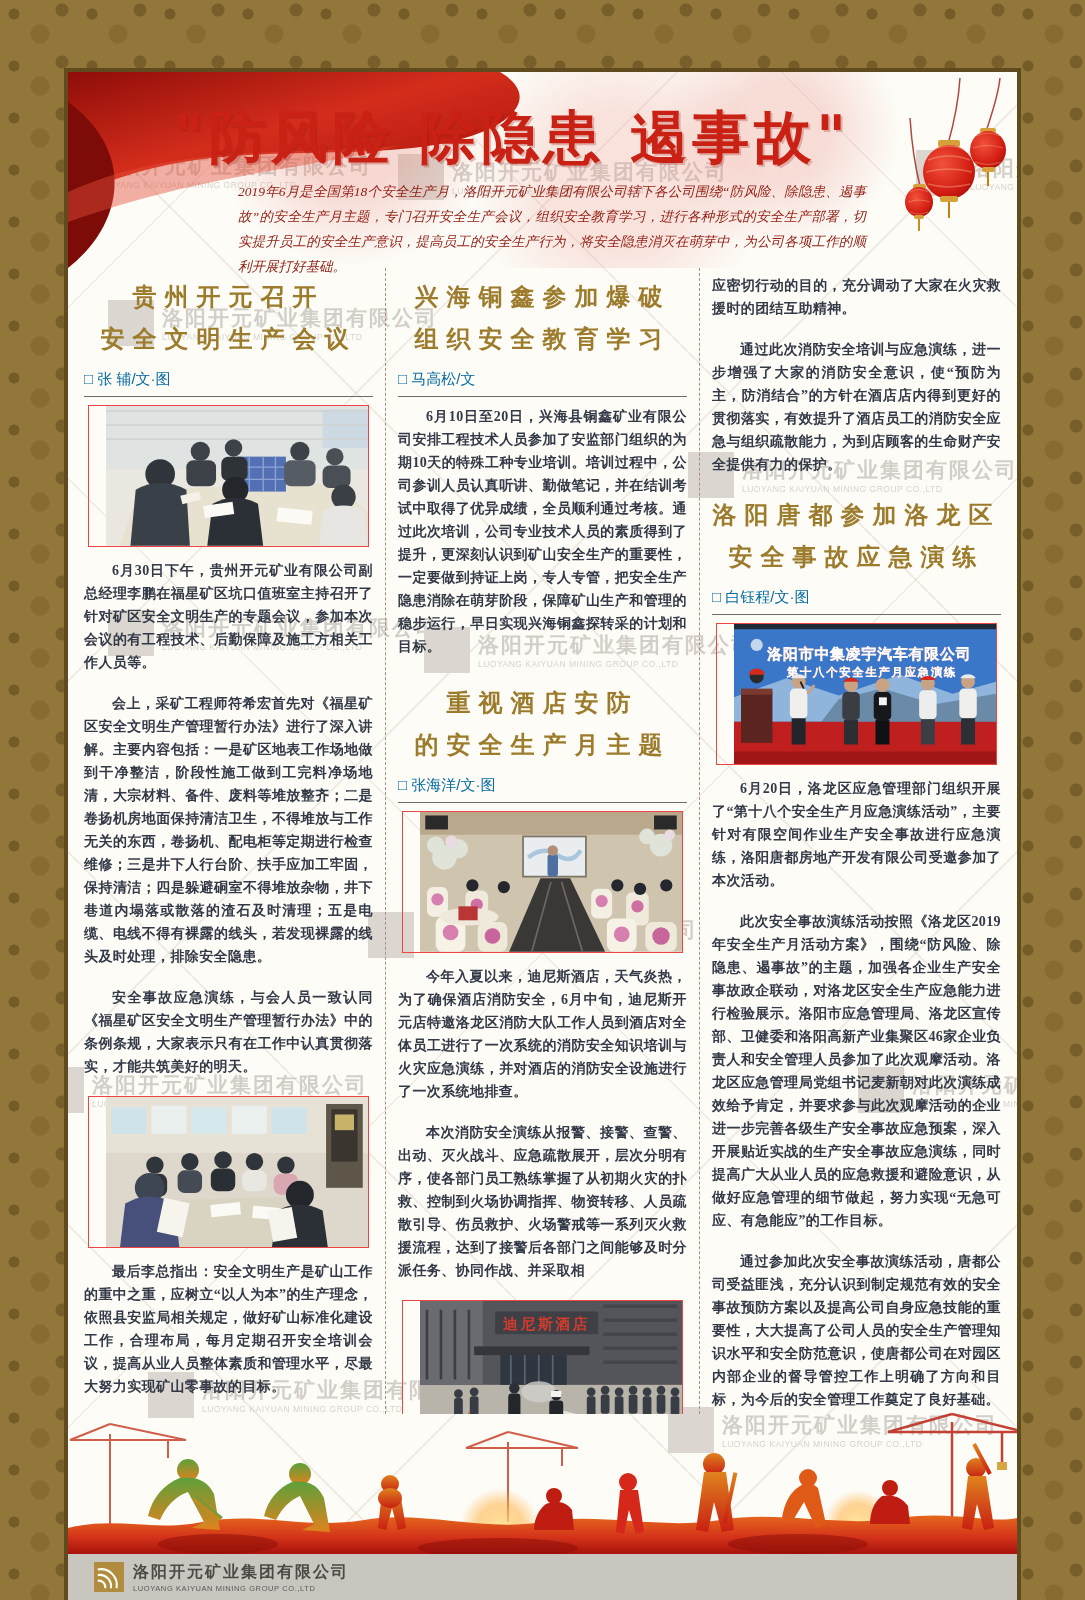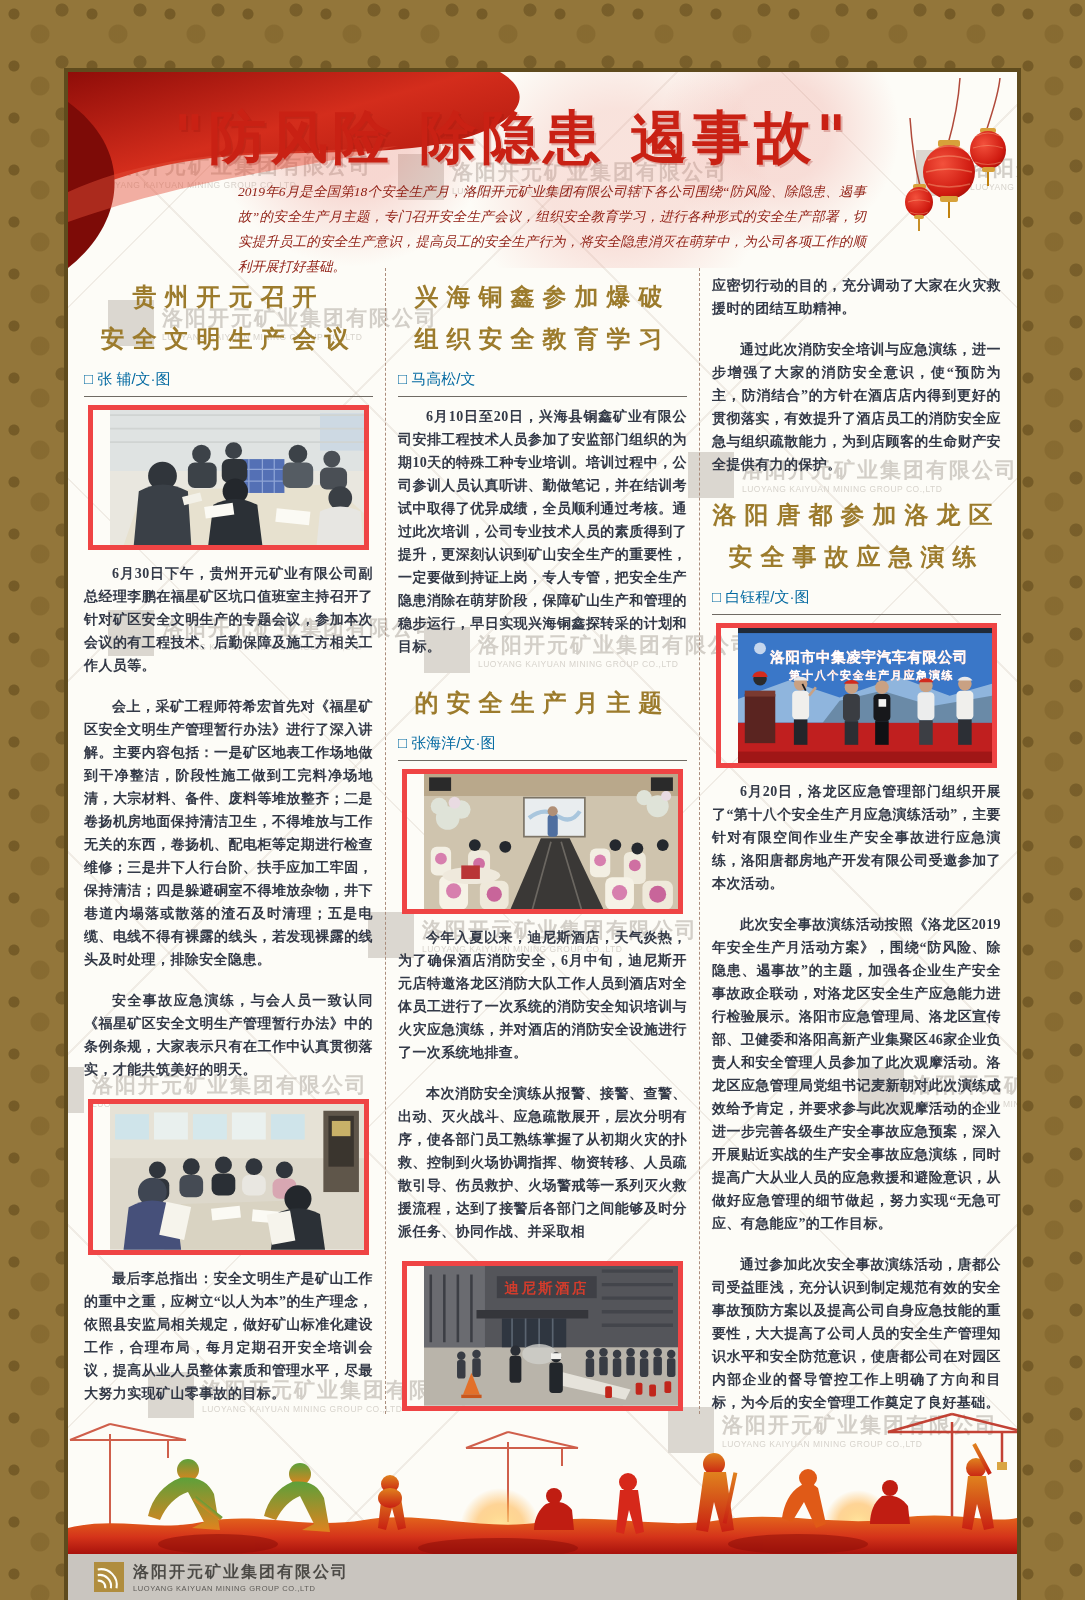--- a/index.html
+++ b/index.html
@@ -39,21 +39,21 @@
   .columns{position:absolute;left:4px;top:196px;width:941px;height:1146px;display:flex;}
   .col{flex:1 1 0;padding:0 12px;overflow:hidden;}
   .col + .col{border-left:1px dashed #ab8d7c;}
   .art-title{margin:8px 0 8px;text-align:center;color:#9c7b2c;font-weight:bold;
     font-size:24px;line-height:1.75;font-family:"DejaVu Serif","Liberation Serif",serif;}
   .art-title span{display:block;letter-spacing:8px;}
   .byline{font-family:"Liberation Sans",sans-serif;font-size:15px;color:#0369a1;
     padding:2px 0 7px;border-bottom:1px solid #6f6a63;margin-bottom:8px;}
   .body-p{margin:0 0 18px;font-size:14px;line-height:23px;color:#333947;text-align:justify;text-indent:2em;letter-spacing:.4px;font-weight:bold;}
   .body-p.noindent{text-indent:0;}
-  figure.photo{margin:4px 4px 12px;border:5px solid #ef4444;line-height:0;padding-left:17px;}
+  figure.photo{margin:4px 4px 12px;border:1px solid #ef4444;line-height:0;padding-left:17px;}
   figure.photo svg{display:block;width:100%;height:auto;}
   
   .silhouettes{position:absolute;left:0;bottom:46px;width:949px;height:142px;pointer-events:none;}
   .bottombar{position:absolute;left:0;bottom:0;width:949px;height:46px;background:#c9c5bf;display:flex;align-items:center;padding-left:26px;box-sizing:border-box;gap:9px;}
   .bottombar .logo{width:30px;height:30px;flex:none;}
   .bottombar .cn{font-family:"Liberation Sans",sans-serif;font-weight:bold;font-size:16px;color:#4c4a46;letter-spacing:2px;}
   .bottombar .en{font-family:"Liberation Sans",sans-serif;font-size:7.5px;color:#5c5a56;letter-spacing:.6px;margin-top:1px;}
 </style>
 </head>
 <body>
@@ -274,20 +274,21 @@
       </section>
 
       <section class="col">
         <h2 class="art-title">
           <span>兴海铜鑫参加爆破</span>
           <span>组织安全教育学习</span>
         </h2>
         <div class="byline">□ 马高松/文</div>
         <p class="body-p">6月10日至20日，兴海县铜鑫矿业有限公司安排工程技术人员参加了安监部门组织的为期10天的特殊工种专业培训。培训过程中，公司参训人员认真听讲、勤做笔记，并在结训考试中取得了优异成绩，全员顺利通过考核。通过此次培训，公司专业技术人员的素质得到了提升，更深刻认识到矿山安全生产的重要性，一定要做到持证上岗，专人专管，把安全生产隐患消除在萌芽阶段，保障矿山生产和管理的稳步运行，早日实现兴海铜鑫探转采的计划和目标。</p>
         <h2 class="art-title" style="margin-top:24px">
+          <span>重视酒店安防</span>
           <span>的安全生产月主题</span>
         </h2>
         <div class="byline">□ 张海洋/文·图</div>
         <figure class="photo">
           <svg viewBox="0 0 300 160">
             <rect width="300" height="160" fill="#cfc4ae"></rect>
             <rect width="300" height="26" fill="#b9a88b"></rect>
             <rect x="6" y="4" width="26" height="16" fill="#2a2a2a"></rect>
               <rect x="268" y="4" width="26" height="16" fill="#2a2a2a"></rect>
             <rect x="118" y="28" width="72" height="46" fill="#e9edef" stroke="#7c7466" stroke-width="2"></rect>

